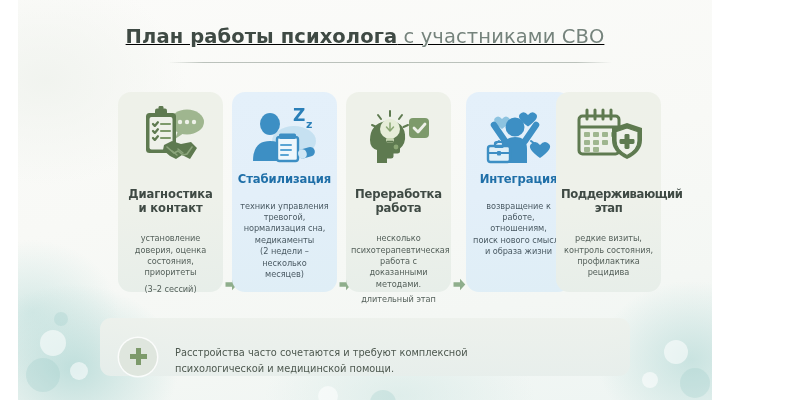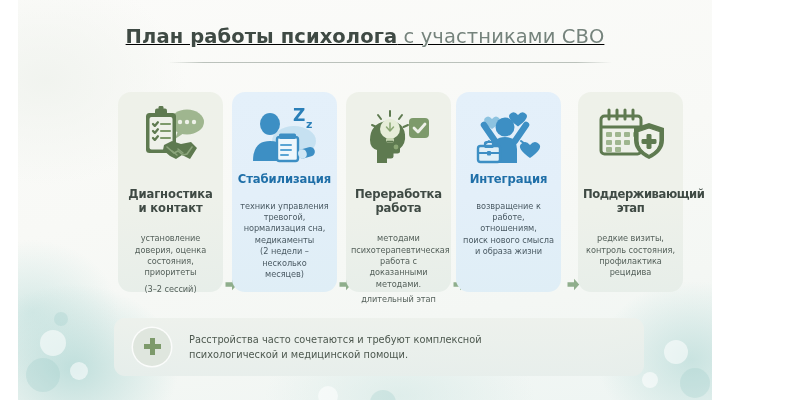--- a/index.html
+++ b/index.html
@@ -55,23 +55,23 @@
   .c-title.b{color:#1f6fa8;}
   .c-body{
     font-size:8.2px;line-height:11.4px;color:#55615b;margin-top:18px;
     letter-spacing:-.05px;
   }
   .card.blue .c-body{color:#4a5a63;}
   
   .arrow{position:absolute;top:186px;width:13px;height:13px;}
   
   .footer{
-    position:absolute;left:96px;top:318px;width:530px;height:58px;border-radius:11px;
+    position:absolute;left:82px;top:318px;width:530px;height:58px;border-radius:11px;
     background:linear-gradient(180deg,rgba(237,241,236,.95) 0%,rgba(231,238,235,.92) 100%);
-    display:flex;align-items:center;
+    display:flex;align-items:flex-end;
   }
   .f-icon{
     width:38px;height:38px;border-radius:50%;margin-left:19px;flex:0 0 38px;
     background:#dfe6de;display:flex;align-items:center;justify-content:center;
     box-shadow:0 0 0 1.5px rgba(255,255,255,.8);
   }
   .f-text{margin-left:18px;font-size:9.8px;line-height:15.5px;color:#4d584f;}
   .f-text div{white-space:nowrap;}
 </style>
 </head>
@@ -215,33 +215,33 @@
               <rect x="46" y="13" width="20" height="20" rx="4" fill="#7d9a6b"></rect>
               <path d="M51 23 l4 4 l7 -8" stroke="#eef1e9" stroke-width="2.8" fill="none" stroke-linecap="round" stroke-linejoin="round"></path>
             </g>
           </svg>
         </div>
         <div class="c-title g">
           <div>Переработка</div>
           <div>работа</div>
         </div>
         <div class="c-body">
-          <div>методами</div>
+          <div>несколько</div>
           <div>психотерапевтическая</div>
           <div>работа с доказанными</div>
           <div>методами.</div>
           <div style="margin-top:4px">длительный этап</div>
         </div>
       </div>
 
       <svg class="arrow" style="left:435px;" viewBox="0 0 13 13">
         <path d="M0.5 4.2 h6.5 v-3.4 l5.3 5.7 l-5.3 5.7 v-3.4 h-6.5 z" fill="#8fae8c"></path>
       </svg>
 
-      <div class="card blue" style="left:438px;">
+      <div class="card blue" style="left:448px;">
         <div class="icon-box">
           <svg width="74" height="62" viewBox="0 0 74 62">
             <g fill="#8dc3e0">
               <path d="M20 14 q-3.5 -4.5 -7 -1 q-3.5 3.5 7 11 q10.5 -7.5 7 -11 q-3.5 -3.5 -7 1 z"></path>
             </g>
             <g fill="#3d8fc4">
               <path d="M46 10 q-4 -5 -8 -1 q-4 4 8 12.5 q12 -8.5 8 -12.5 q-4 -4 -8 1 z"></path>
             </g>
             <g fill="#3d8fc4">
               <path d="M58 40 q-4.5 -5.5 -9 -1 q-4.5 4.5 9 14 q13.5 -9.5 9 -14 q-4.5 -4.5 -9 1 z"></path>
@@ -272,21 +272,21 @@
           <div>отношениям,</div>
           <div>поиск нового смысла</div>
           <div>и образа жизни</div>
         </div>
       </div>
 
       <svg class="arrow" style="left:549px;" viewBox="0 0 13 13">
         <path d="M0.5 4.2 h6.5 v-3.4 l5.3 5.7 l-5.3 5.7 v-3.4 h-6.5 z" fill="#8fae8c"></path>
       </svg>
 
-      <div class="card green" style="left:560px;">
+      <div class="card green" style="left:538px;">
         <div class="icon-box">
           <svg width="72" height="60" viewBox="0 0 72 60">
             <g>
               <rect x="6" y="10" width="40" height="38" rx="3.5" fill="#eef1e9" stroke="#5e7a50" stroke-width="3"></rect>
               <path d="M6 21 h40" stroke="#5e7a50" stroke-width="3"></path>
               <g stroke="#5e7a50" stroke-width="3" stroke-linecap="round">
                 <path d="M14 4 v9"></path>
                   <path d="M22 4 v9"></path>
                   <path d="M30 4 v9"></path>
                   <path d="M38 4 v9"></path>

